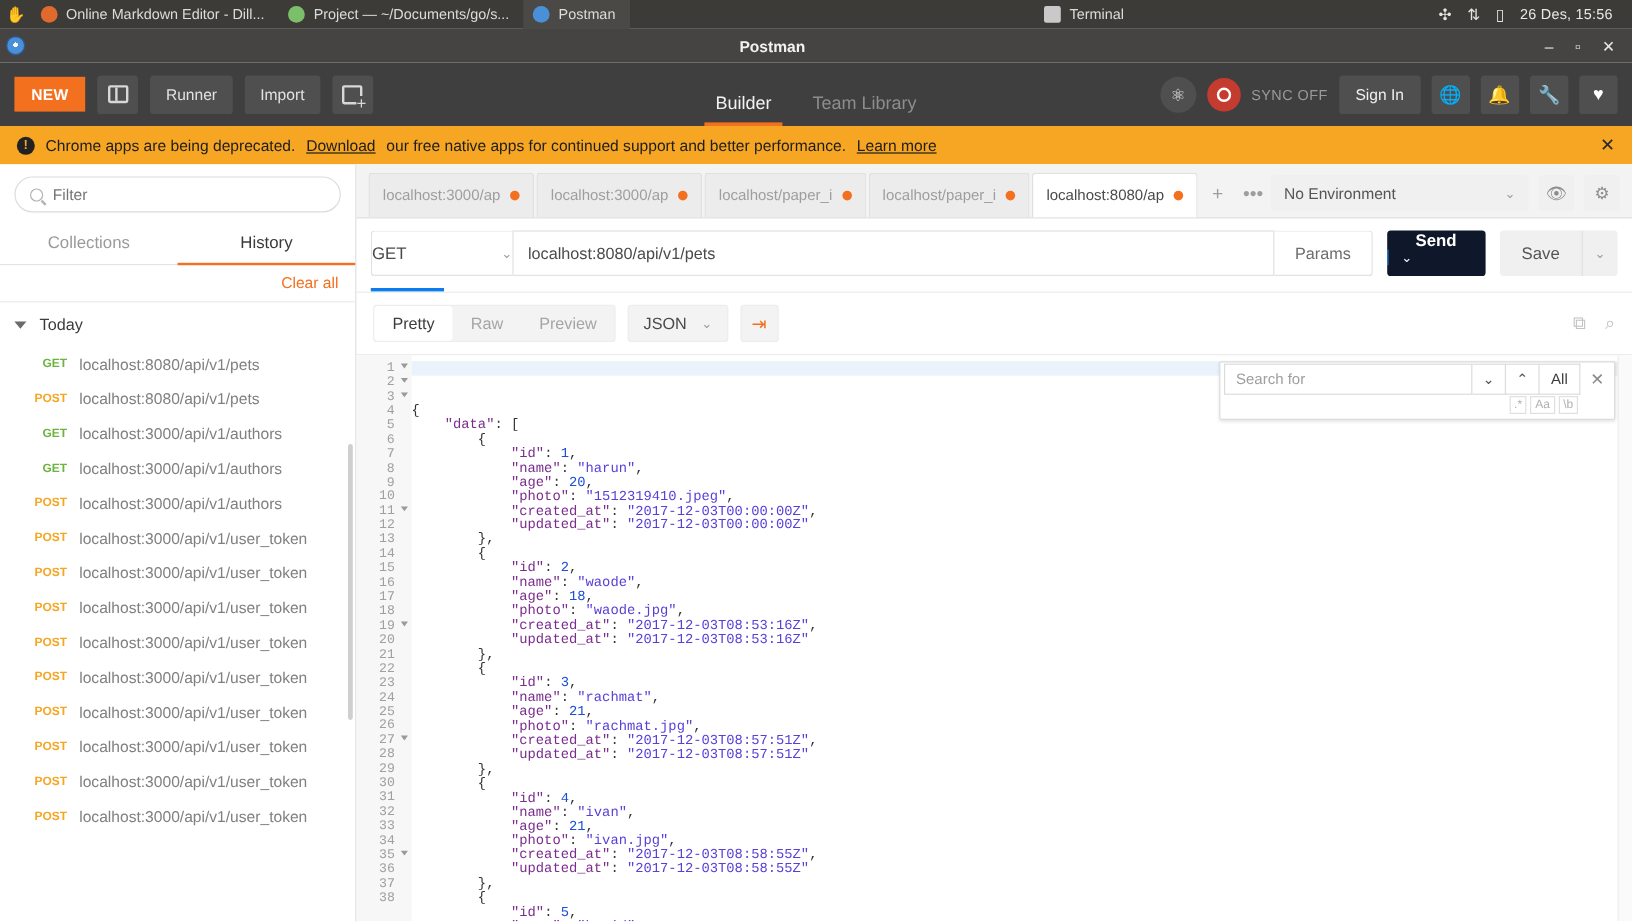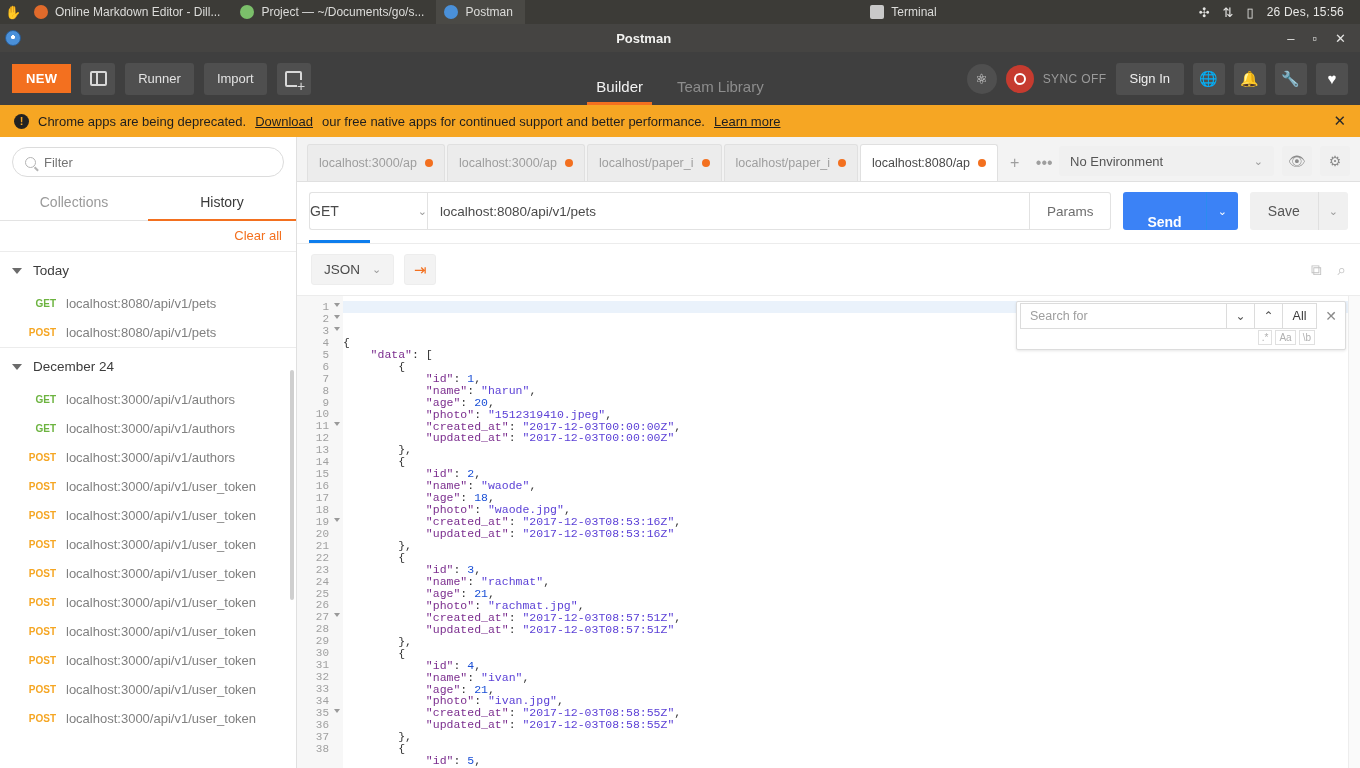--- a/index.html
+++ b/index.html
@@ -233,22 +233,22 @@
   }
   .url-in {
     flex: 1; height: 38px; border: 1px solid #e2e2e2; display: flex; align-items: center;
     padding: 0 12px; font-size: 13.5px; color: #4a4a4a; min-width: 0;
   }
   .params {
     height: 38px; border: 1px solid #e2e2e2; border-left: none; border-radius: 0 3px 3px 0;
     display: flex; align-items: center; padding: 0 17px; font-size: 13.5px; color: #6d6d6d;
   }
   .send {
-    margin-left: 12px; height: 38px; background: #3b82f6; color: #fff;
-    display: flex; align-items: flex-end; border-radius: 3px; overflow: hidden;
+    margin-left: 12px; height: 38px; background: #0f172a; color: #fff;
+    display: flex; align-items: flex-end; border-radius: 3px; overflow: hidden; flex-direction: column;
   }
   .send .lbl { padding: 0 24px; font-size: 14px; font-weight: bold; }
   .send .car { padding: 0 11px; align-self: stretch; display: flex; align-items: center;
                border-left: 1px solid #2b8cf0; font-size: 11px; }
   .save {
     margin-left: 12px; height: 38px; background: #f0f0f0; color: #555;
     display: flex; align-items: center; border-radius: 3px; overflow: hidden;
   }
   .save .lbl { padding: 0 18px; font-size: 14px; }
   .save .car { padding: 0 10px; align-self: stretch; display: flex; align-items: center;
@@ -430,24 +430,20 @@
             <span>Today</span>
           </div>
           <div class="hist-item">
             <span class="verb get">GET</span>
             <span>localhost:8080/api/v1/pets</span>
           </div>
           <div class="hist-item">
             <span class="verb post">POST</span>
             <span>localhost:8080/api/v1/pets</span>
           </div>
-          <div class="hist-group-hdr hist-sep">
-            <span class="caret"></span>
-            <span>December 24</span>
-          </div>
           <div class="hist-item">
             <span class="verb get">GET</span>
             <span>localhost:3000/api/v1/authors</span>
           </div>
           <div class="hist-item">
             <span class="verb get">GET</span>
             <span>localhost:3000/api/v1/authors</span>
           </div>
           <div class="hist-item">
             <span class="verb post">POST</span>
@@ -543,20 +539,25 @@
         <span class="car">⌄</span>
       </div>
       <div class="save">
         <span class="lbl">Save</span>
         <span class="car">⌄</span>
       </div>
     </div>
     <div class="blue-underline"></div>
 
     <div id="resp-tools">
+      <div class="seg">
+        <div class="active">Pretty</div>
+        <div>Raw</div>
+        <div>Preview</div>
+      </div>
       <div class="json-sel">
         <span>JSON</span>
         <span class="chev">⌄</span>
       </div>
       <div class="wrap-btn">⇥</div>
       <div class="resp-right">
         <span style="font-size:15px">⧉</span>
         <span style="font-size:15px">⌕</span>
       </div>
     </div>

